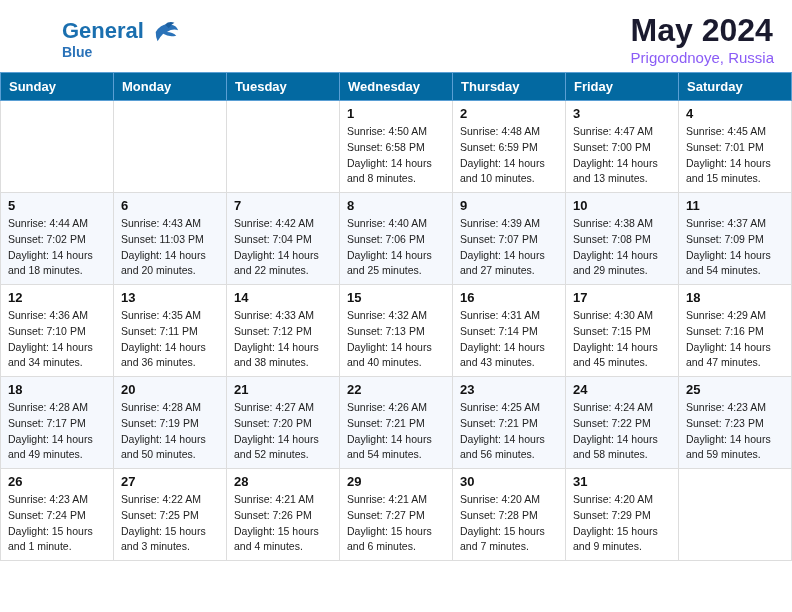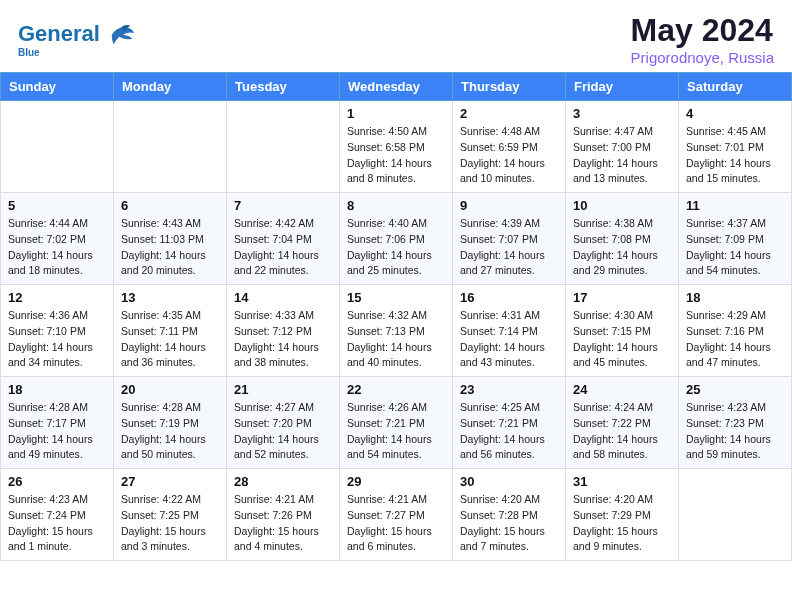--- a/index.html
+++ b/index.html
@@ -11,20 +11,21 @@
     }
     .header {
       display: flex;
       justify-content: space-between;
       align-items: center;
       padding: 12px 18px 6px 18px;
     }
     .logo {
       display: flex;
       align-items: center;
+      margin-left: 44px;
     }
     .logo-text {
       font-size: 22px;
       font-weight: bold;
       color: #1a1a2e;
       line-height: 1.1;
     }
     .logo-text span {
       color: #1a6faf;
     }
@@ -44,21 +45,21 @@
     .location {
       font-size: 15px;
       color: #8b5cf6;
     }
     .calendar {
       width: 100%;
       border-collapse: collapse;
       margin: 0;
     }
     .calendar th {
-      background-color: #3b82f6;
+      background-color: #0369a1;
       color: #fff;
       text-align: left;
       padding: 6px 8px;
       font-size: 13px;
       font-weight: bold;
       border: 1px solid #5a9fd4;
     }
     .calendar td {
       width: 113px;
       vertical-align: top;
@@ -93,21 +94,21 @@
 <div class="header">
   <div class="logo">
     <div>
       <div class="logo-text">
         <span>General</span>
         <svg class="logo-bird" viewBox="0 0 30 28" style="display:inline-block;vertical-align:middle;margin-left:2px;">
           <path d="M4,14 Q10,4 20,6 Q26,7 28,12 Q22,10 16,14 Q22,14 26,18 Q18,20 12,16 Q8,20 6,24 Q4,20 4,14Z" fill="#2a72b8"></path>
           <path d="M14,6 Q18,2 24,4 Q20,6 18,10Z" fill="#1a5fa0"></path>
         </svg>
       </div>
-      <div style="font-size:10px;color:#2a72b8;font-weight:bold;margin-top:-2px;">Blue</div>
+      <div style="font-size:14px;color:#2a72b8;font-weight:bold;margin-top:-2px;">Blue</div>
     </div>
   </div>
   <div class="title-block">
     <div class="month-title">May 2024</div>
     <div class="location">Prigorodnoye, Russia</div>
   </div>
 </div>
 
 <table class="calendar">
   <thead>

